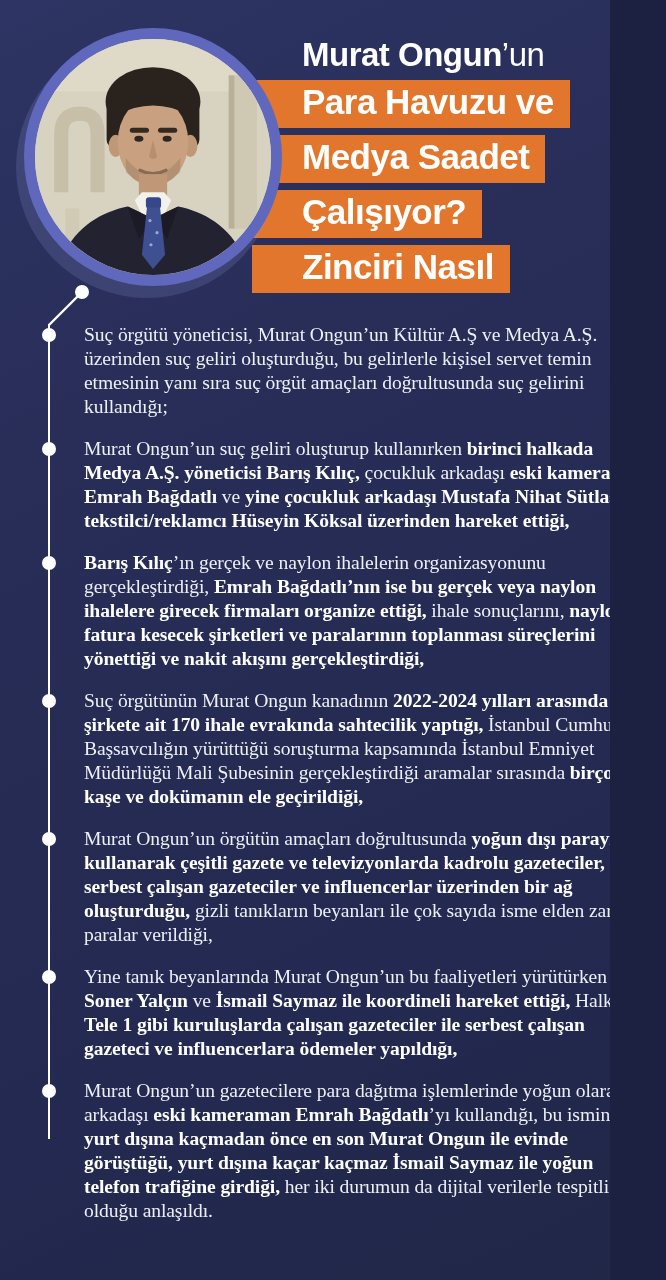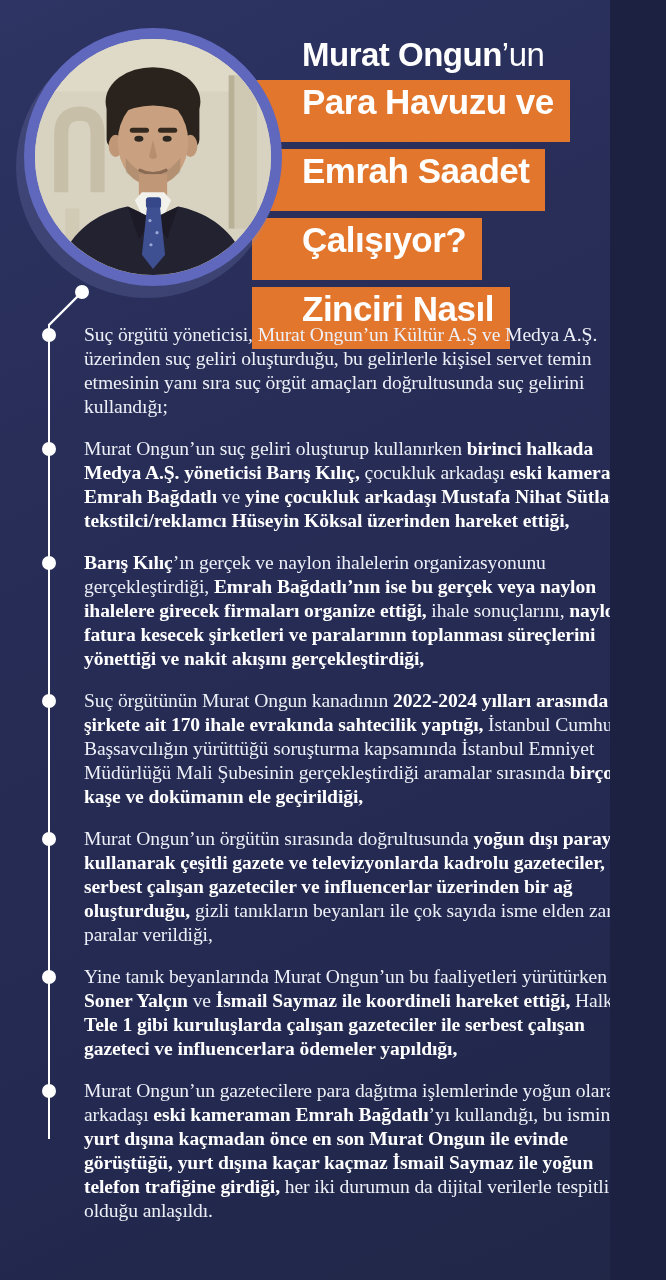--- a/index.html
+++ b/index.html
@@ -13,21 +13,21 @@
   
   .title-block{position:absolute;left:252px;top:36px;z-index:1;}
   .title-line1{
     padding-left:50px;margin:0 0 6px 0;
     font-size:33px;font-weight:700;color:#ffffff;letter-spacing:-0.5px;white-space:nowrap;
   }
   .title-line1 .suffix{font-weight:400;}
   .strip{
     display:table;background:var(--orange,#e2762c);color:#ffffff;
     font-weight:700;font-size:35px;line-height:1.06;letter-spacing:-0.5px;
-    padding:3px 16px 22px 50px;margin-bottom:7px;white-space:nowrap;
+    padding:3px 16px 8px 50px;margin-bottom:7px;white-space:nowrap;
   }
 
   
   .photo-halo{
     position:absolute;left:16px;top:36px;width:262px;height:262px;border-radius:50%;
     background:rgba(138,148,215,0.20);z-index:1;
   }
   .photo{
     position:absolute;left:24px;top:28px;width:258px;height:258px;border-radius:50%;
     border:11px solid var(--ring,#5f68bd);box-sizing:border-box;overflow:hidden;
@@ -52,21 +52,21 @@
 </style>
 </head>
 <body>
 
 <div class="canvas">
 
   <div class="title-block">
     <p class="title-line1"><span>Murat Ongun</span><span class="suffix">’un</span></p>
     <div id="strips">
         <div class="strip">Para Havuzu ve</div>
-        <div class="strip">Emrah Saadet</div>
+        <div class="strip">Medya Saadet</div>
         <div class="strip">Çalışıyor?</div>
         <div class="strip">Zinciri Nasıl</div>
       </div>
   </div>
 
   <div class="photo-halo"></div>
   <div class="photo">
     <svg viewBox="0 0 234 234" aria-hidden="true">
       <rect width="234" height="234" fill="#d8d2c0"></rect>
       <rect width="234" height="52" fill="#e2dccb" opacity="0.7"></rect>
@@ -120,21 +120,21 @@
       <div class="entry">
         <span class="dot"></span>
         <p><span class="seg-b">Barış Kılıç</span><span class="seg-r">’ın gerçek ve naylon ihalelerin organizasyonunu gerçekleştirdiği, </span><span class="seg-b">Emrah Bağdatlı’nın ise bu gerçek veya naylon ihalelere girecek firmaları organize ettiği,</span><span class="seg-r"> ihale sonuçlarını, </span><span class="seg-b">naylon fatura kesecek şirketleri ve paralarının toplanması süreçlerini yönettiği ve nakit akışını gerçekleştirdiği,</span></p>
       </div>
       <div class="entry">
         <span class="dot"></span>
         <p><span class="seg-r">Suç örgütünün Murat Ongun kanadının </span><span class="seg-b">2022-2024 yılları arasında 20 şirkete ait 170 ihale evrakında sahtecilik yaptığı,</span><span class="seg-r"> İstanbul Cumhuriyet Başsavcılığın yürüttüğü soruşturma kapsamında İstanbul Emniyet Müdürlüğü Mali Şubesinin gerçekleştirdiği aramalar sırasında </span><span class="seg-b">birçok kaşe ve dokümanın ele geçirildiği,</span></p>
       </div>
       <div class="entry">
         <span class="dot"></span>
-        <p><span class="seg-r">Murat Ongun’un örgütün sırasında doğrultusunda </span><span class="seg-b">yoğun dışı parayı kullanarak çeşitli gazete ve televizyonlarda kadrolu gazeteciler, serbest çalışan gazeteciler ve influencerlar üzerinden bir ağ oluşturduğu,</span><span class="seg-r"> gizli tanıkların beyanları ile çok sayıda isme elden zarfla paralar verildiği,</span></p>
+        <p><span class="seg-r">Murat Ongun’un örgütün amaçları doğrultusunda </span><span class="seg-b">yoğun dışı parayı kullanarak çeşitli gazete ve televizyonlarda kadrolu gazeteciler, serbest çalışan gazeteciler ve influencerlar üzerinden bir ağ oluşturduğu,</span><span class="seg-r"> gizli tanıkların beyanları ile çok sayıda isme elden zarfla paralar verildiği,</span></p>
       </div>
       <div class="entry">
         <span class="dot"></span>
         <p><span class="seg-r">Yine tanık beyanlarında Murat Ongun’un bu faaliyetleri yürütürken </span><span class="seg-b">Soner Yalçın</span><span class="seg-r"> ve </span><span class="seg-b">İsmail Saymaz ile koordineli hareket ettiği,</span><span class="seg-r"> Halk </span><span class="seg-b">TV, Tele 1 gibi kuruluşlarda çalışan gazeteciler ile serbest çalışan gazeteci ve influencerlara ödemeler yapıldığı,</span></p>
       </div>
       <div class="entry">
         <span class="dot"></span>
         <p><span class="seg-r">Murat Ongun’un gazetecilere para dağıtma işlemlerinde yoğun olarak arkadaşı </span><span class="seg-b">eski kameraman Emrah Bağdatlı</span><span class="seg-r">’yı kullandığı, bu ismin </span><span class="seg-b">yurt dışına kaçmadan önce en son Murat Ongun ile evinde görüştüğü, yurt dışına kaçar kaçmaz İsmail Saymaz ile yoğun telefon trafiğine girdiği,</span><span class="seg-r"> her iki durumun da dijital verilerle tespitli olduğu anlaşıldı.</span></p>
       </div>
     </div>

